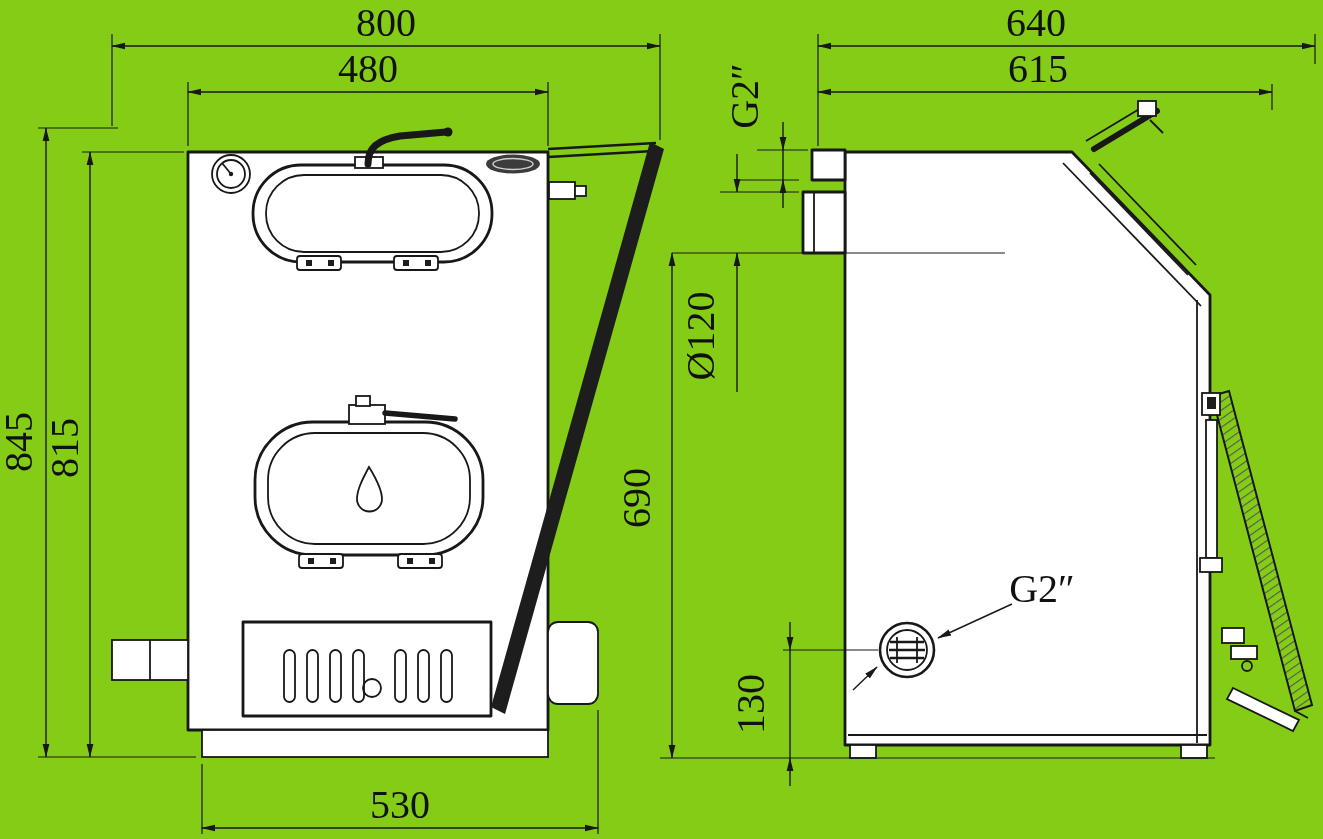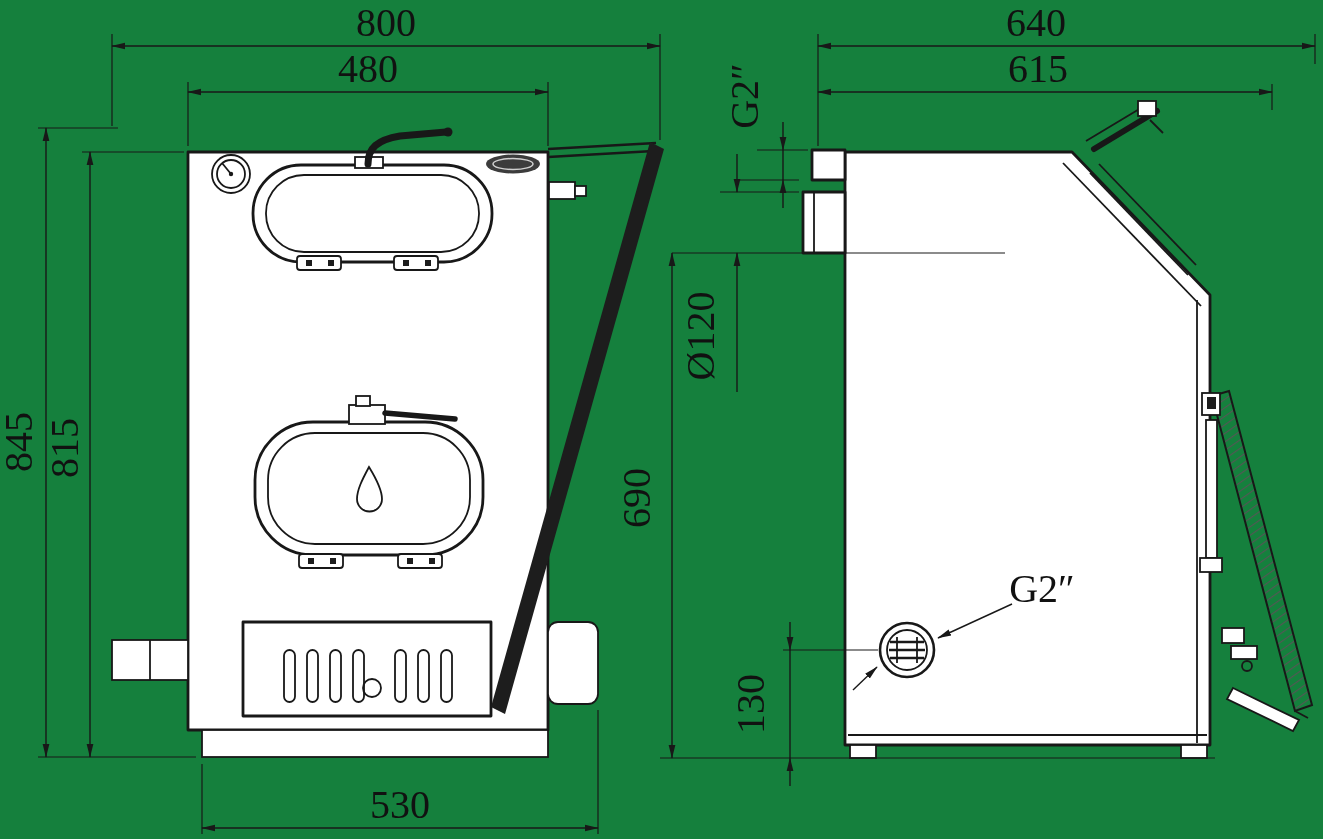--- a/index.html
+++ b/index.html
@@ -1,16 +1,16 @@
 <!DOCTYPE html>
 <html><head>
 <meta charset="utf-8">
 <style>
   html,body{margin:0;padding:0;background:#ffffff;}
-  .stage{width:1323px;height:839px;position:relative;background:#15803d;}
+  .stage{width:1323px;height:839px;position:relative;background:#84cc16;}
   svg{display:block;}
   .ol{fill:#ffffff;stroke:#181818;stroke-width:2.8;stroke-linejoin:round;}
   .olnf{fill:none;stroke:#181818;stroke-width:2.8;stroke-linejoin:round;stroke-linecap:round;}
   .th{fill:none;stroke:#181818;stroke-width:1.8;}
   .thf{fill:#ffffff;stroke:#181818;stroke-width:1.8;}
   .dl{stroke:#181818;stroke-width:1.4;fill:none;}
   .xl{stroke:#181818;stroke-width:1.2;fill:none;}
   .dark{fill:#1d1d1d;stroke:none;}
   .dimtext{font-family:"Liberation Serif","DejaVu Serif",serif;font-size:40px;fill:#111;}
 </style>

